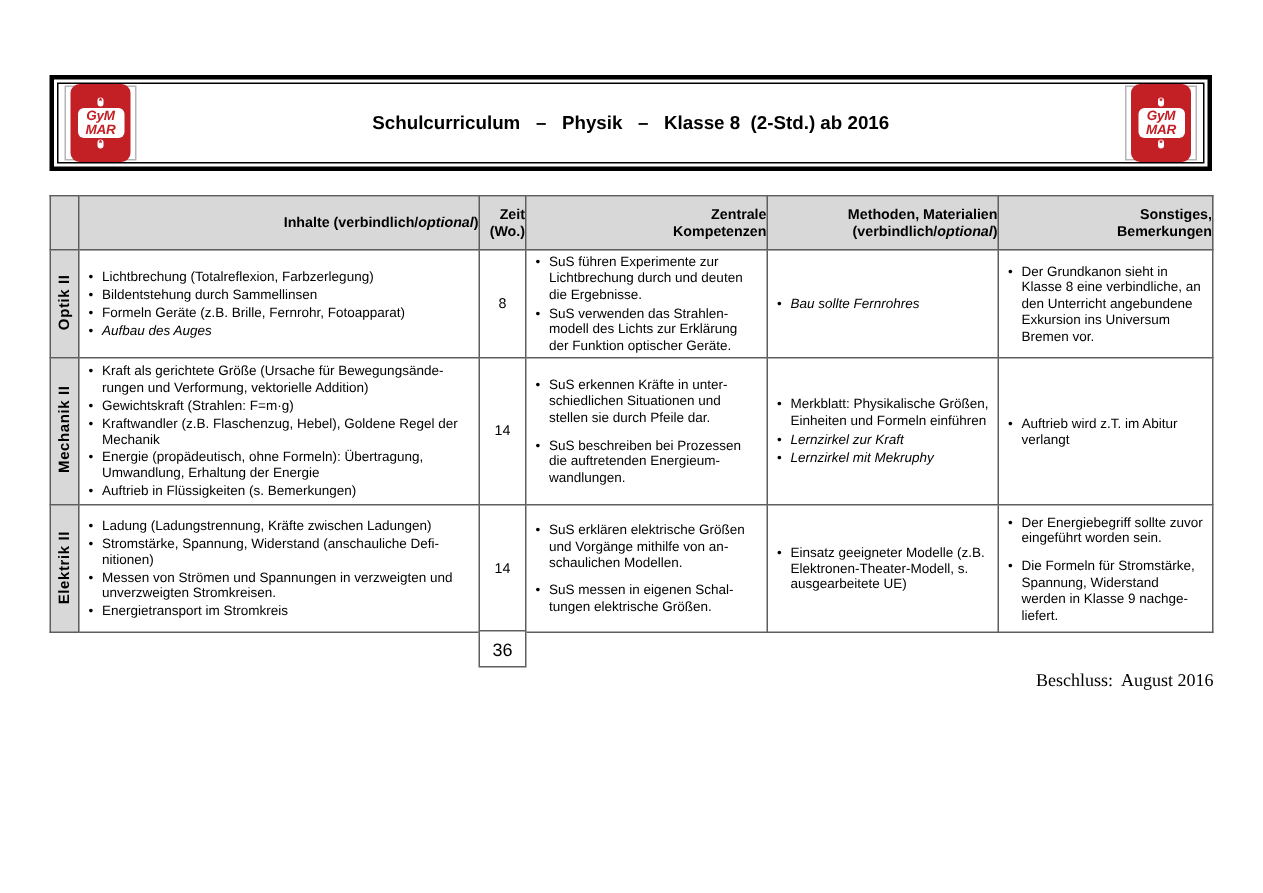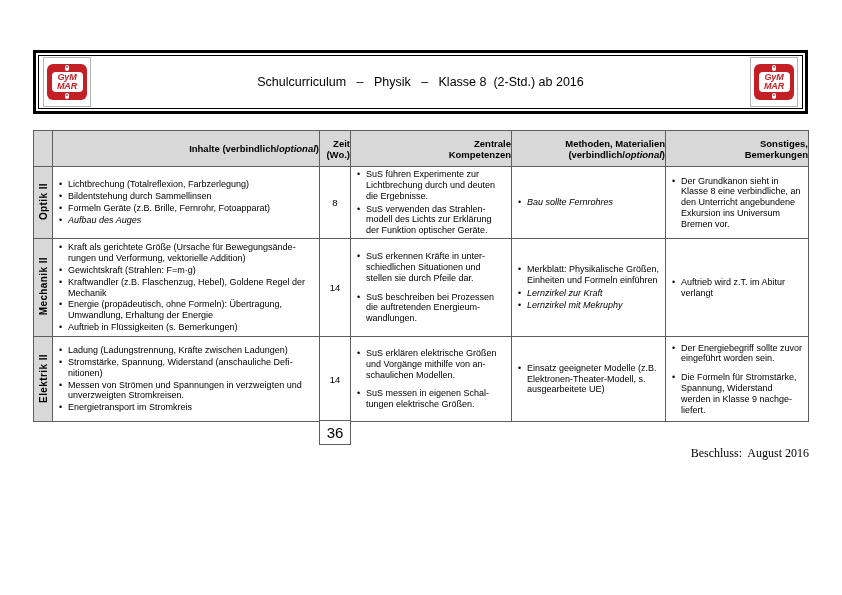--- a/index.html
+++ b/index.html
@@ -17,36 +17,36 @@
   .header-inner {
     box-sizing:border-box; width:100%; height:100%; border:1px solid #000;
     display:flex; align-items:center; justify-content:space-between; background:#fff;
   }
   .logo-frame {
     width:48px; height:50px; box-sizing:border-box; border:1px solid #b5b5b5;
     margin:0 4px; display:flex; align-items:center; justify-content:center;
     background:#fff; flex:none;
   }
   .logo {
-    width:40px; height:36px; background:#c32026; border-radius:6px;
+    width:40px; height:52px; background:#c32026; border-radius:6px;
     display:flex; flex-direction:column; align-items:center; justify-content:center; gap:1px;
   }
   .logo-chip {
     background:#fff; color:#c32026; border-radius:2px;
     font-size:6px; line-height:6px; padding:0 1px; font-weight:bold;
   }
   .logo-plate {
     background:#fff; border-radius:4px; width:31px; text-align:center; padding:1px 0;
   }
   .logo-plate div {
     color:#c32026; font-weight:bold; font-style:italic;
     font-size:9px; line-height:9px; letter-spacing:-0.2px;
   }
   .title-wrap { flex:1; text-align:center; }
-  .title1 { font-size:12.5px; font-weight:normal; white-space:pre; }
+  .title1 { font-size:12.5px; font-weight:bold; white-space:pre; }
   .title2 { font-size:12px;  font-weight:bold; margin-top:2px; }
 
   
   table.curr {
     position:absolute; left:33px; top:130px; width:775px;
     border-collapse:collapse; table-layout:fixed; font-size:9px;
   }
   table.curr td, table.curr th {
     border:1px solid #5e5e5e; padding:0; box-sizing:border-box; vertical-align:middle;
   }
@@ -65,21 +65,21 @@
   .it { font-style:italic; }
   td.komp .bi, td.sonst2 .bi { margin-bottom:8px; }
   td.komp.tight .bi { margin-bottom:2px; }
   td.meth .bi { margin-bottom:2px; }
   .cell .bi:last-child { margin-bottom:0 !important; }
   td.zeit { text-align:center; font-size:9.5px; }
 
   .total-cell {
     position:absolute; left:319px; top:420px; width:32px; height:25px;
     box-sizing:border-box; border:1px solid #5e5e5e; background:#fff;
-    display:flex; align-items:center; justify-content:center; font-size:15px;
+    display:flex; align-items:center; justify-content:center; font-size:12px;
   }
   .footer-note {
     position:absolute; top:446px; right:33px;
     font-family:"Liberation Serif","DejaVu Serif",serif; font-size:12px; white-space:pre;
   }
 </style>
 </head>
 <body>
 
 <div>

